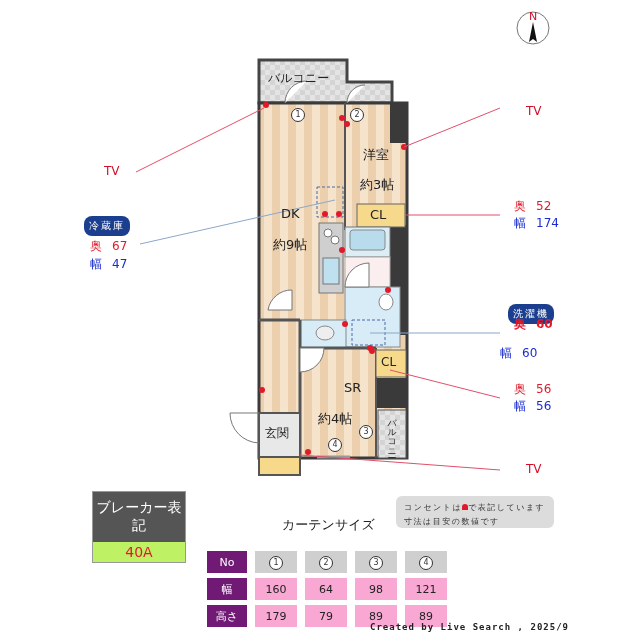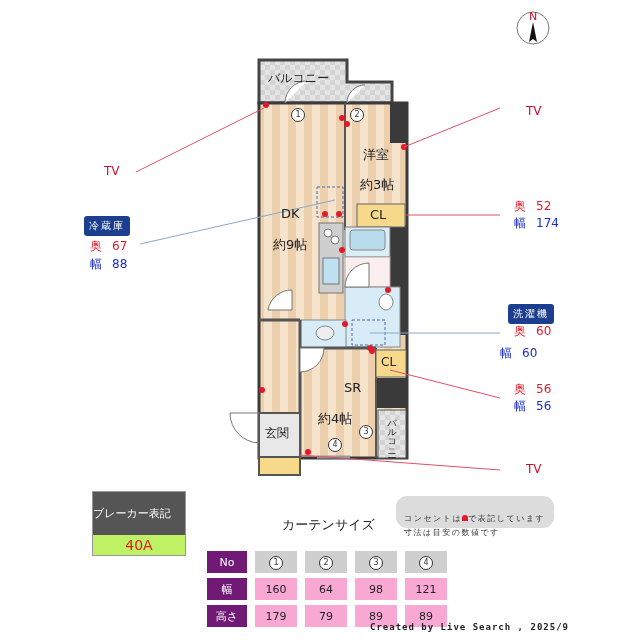--- a/index.html
+++ b/index.html
@@ -1,29 +1,29 @@
 <!DOCTYPE html>
 <html><head>
 <meta charset="utf-8">
 <style>
   html,body{margin:0;padding:0;background:#ffffff;}
   body{width:640px;height:640px;position:relative;overflow:hidden;font-family:"DejaVu Sans","Liberation Sans",sans-serif;}
   .abs{position:absolute;}
   .plan{position:absolute;left:0;top:0;width:640px;height:640px;}
   .lbl{position:absolute;font-size:13px;color:#222;white-space:nowrap;}
   .tv{position:absolute;font-size:12px;color:#d0102a;}
-  .badge{position:absolute;background:#1b3e8f;color:#fff;font-size:10px;letter-spacing:2px;border-radius:3px;padding:3px 5px;text-align:center;}
+  .badge{position:absolute;background:#1b3e8f;color:#fff;font-size:10px;letter-spacing:2px;border-radius:8px;padding:3px 5px;text-align:center;}
   .dimrow{position:absolute;font-size:12px;white-space:nowrap;}
   .dimrow .k{display:inline-block;width:22px;}
   .red{color:#e11a2b;}
   .blue{color:#1a2ccf;}
   .breaker{position:absolute;left:92px;top:491px;width:92px;border:1px solid #999;}
-  .breaker .h{background:#555;color:#fff;font-size:11px;padding:14px 0;}
+  .breaker .h{background:#555;color:#fff;font-size:14px;text-align:center;padding:7px 0;}
   .breaker .v{color:#e11a2b;font-size:14px;text-align:center;padding:2px 0;background:#bef264;}
-  .note{position:absolute;left:396px;top:496px;width:158px;height:32px;background:#dcdcdc;border-radius:11px;font-size:8px;letter-spacing:1.5px;color:#333;padding:16px 8px;box-sizing:border-box;line-height:14px;}
+  .note{position:absolute;left:396px;top:496px;width:158px;height:32px;background:#dcdcdc;border-radius:6px;font-size:8px;letter-spacing:1.5px;color:#333;padding:5px 8px;box-sizing:border-box;line-height:14px;}
   .note .dot{display:inline-block;width:6px;height:6px;background:#e11a2b;border-radius:3px 3px 0 0;}
   .curtitle{position:absolute;left:282px;top:516px;font-size:13px;color:#222;}
   table.cur{position:absolute;left:199px;top:546px;border-collapse:separate;border-spacing:8px 5px;}
   table.cur td{width:40px;height:20px;text-align:center;font-size:11px;color:#222;background:#f9a8d4;}
   table.cur td.hd{background:#701a75;color:#fff;width:38px;}
   table.cur tr.no td:not(.hd){background:#cfcfcf;}
   .circnum{display:inline-block;width:12px;height:12px;border:1px solid #333;border-radius:50%;font-size:8px;line-height:12px;text-align:center;background:#fff;color:#333;}
   .credit{position:absolute;left:370px;top:622px;font-family:"DejaVu Sans Mono","Liberation Mono",monospace;font-size:9px;letter-spacing:1px;color:#222;font-weight:bold;}
 </style>
 </head>
@@ -143,27 +143,27 @@
 <span class="circnum abs" style="left:350px;top:108px;">2</span>
 <span class="circnum abs" style="left:359px;top:425px;">3</span>
 <span class="circnum abs" style="left:328px;top:438px;">4</span>
 
 <div class="tv" style="left:104px;top:164px;">TV</div>
 <div class="tv" style="left:526px;top:104px;">TV</div>
 <div class="tv" style="left:526px;top:462px;">TV</div>
 
 <div class="badge" style="left:84px;top:216px;">冷蔵庫</div>
 <div class="dimrow red" style="left:90px;top:238px;"><span class="k">奥</span><span>67</span></div>
-<div class="dimrow blue" style="left:90px;top:256px;"><span class="k">幅</span><span>88</span></div>
+<div class="dimrow blue" style="left:90px;top:256px;"><span class="k">幅</span><span>47</span></div>
 
 <div class="dimrow red" style="left:514px;top:198px;"><span class="k">奥</span><span>52</span></div>
 <div class="dimrow blue" style="left:514px;top:215px;"><span class="k">幅</span><span>174</span></div>
 
 <div class="badge" style="left:508px;top:304px;">洗濯機</div>
-<div class="dimrow red" style="left:514px;top:323px;"><span class="k">奥</span><span>60</span></div>
+<div class="dimrow red" style="left:514px;top:316px;font-weight:bold;"><span class="k">奥</span><span>60</span></div>
 <div class="dimrow blue" style="left:500px;top:345px;"><span class="k">幅</span><span>60</span></div>
 
 <div class="dimrow red" style="left:514px;top:381px;"><span class="k">奥</span><span>56</span></div>
 <div class="dimrow blue" style="left:514px;top:398px;"><span class="k">幅</span><span>56</span></div>
 
 <div class="breaker">
   <div class="h">ブレーカー表記</div>
   <div class="v">40A</div>
 </div>
 

